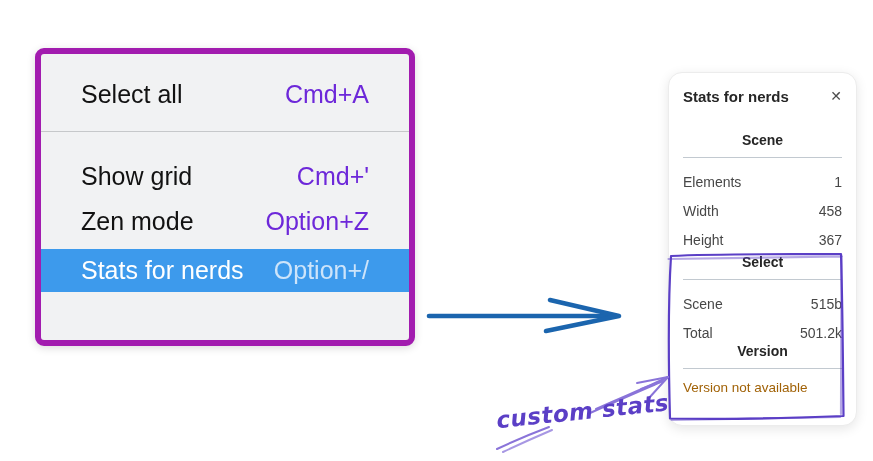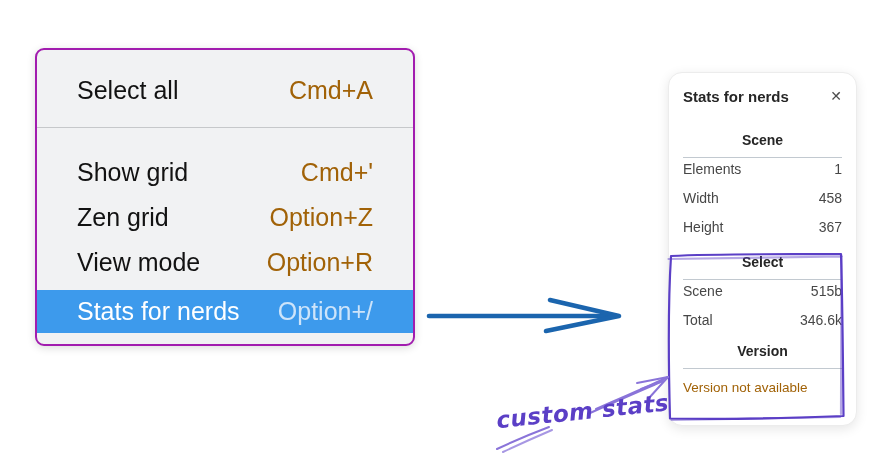--- a/index.html
+++ b/index.html
@@ -5,54 +5,54 @@
   html,body { margin:0; padding:0; background:#ffffff; }
   * { box-sizing:border-box; }
   .canvas {
     position:relative; width:873px; height:461px; background:#ffffff;
     overflow:hidden; font-family:"Liberation Sans", sans-serif;
   }
 
   
   .context-menu {
     position:absolute; left:35px; top:48px; width:380px; height:298px;
-    background:#f1f2f3; border:2px solid #a21caf; border-radius:9px;
+    background:#f1f2f3; border:6px solid #a21caf; border-radius:9px;
     box-shadow:0 2px 8px rgba(0,0,0,0.14);
     font-size:25px; color:#121212; overflow:hidden;
   }
   .menu-section-1 { padding-top:14px; padding-bottom:11px; }
   .menu-section-2 { padding-top:22px; padding-bottom:28px; }
   .menu-divider { height:0; border-top:1px solid #c6c8ca; }
   .menu-item {
     height:45px; display:flex; justify-content:space-between; align-items:center;
     padding:0 40px; cursor:default;
   }
   .menu-section-1 .menu-item { height:52px; }
-  .menu-item .mi-shortcut { color:#a16207; }
+  .menu-item .mi-shortcut { color:#6d28d9; }
   .menu-item.highlighted {
     background:var(--menu-highlight,#3d9aec); color:#ffffff; margin-top:5px; height:43px;
   }
   .menu-item.highlighted .mi-shortcut { color:#cde4fa; }
 
   
   .stats-panel {
     position:absolute; left:668px; top:72px; width:189px; height:354px;
     background:#ffffff; border:1px solid #ececec; border-radius:14px;
     box-shadow:0 3px 12px rgba(0,0,0,0.10);
     padding:11px 14px 0 14px; color:#454545; font-size:14px;
   }
   .panel-header { display:flex; justify-content:space-between; align-items:center; height:24px; }
   .panel-title { font-weight:bold; font-size:15px; color:#262626; }
   .panel-close { font-size:14px; color:#4c4c4c; cursor:pointer; line-height:1; }
   .sec-heading { text-align:center; font-weight:bold; font-size:14px; color:#262626; height:20px; line-height:20px; }
   .sec-heading.first { margin-top:22px; }
   .sec-heading.mid { margin-top:4px; }
   .sec-heading.ver { }
   .sec-divider { height:0; border-top:1px solid #c2c9d0; margin:7px 0 3px 0; }
-  .stat-row { height:29px; display:flex; justify-content:space-between; align-items:flex-start; color:#474747; }
+  .stat-row { height:29px; display:flex; justify-content:space-between; align-items:flex-end; color:#474747; }
   .version-note { height:29px; margin-top:4px; line-height:29px; font-size:13.5px; color:#a16207; }
 
   
   .overlay { position:absolute; left:0; top:0; width:873px; height:461px; pointer-events:none; }
   .stroke-blue { stroke:var(--arrow-blue,#1b65ae); fill:none; stroke-width:4.6; stroke-linecap:round; stroke-linejoin:round; }
   .stroke-purple { stroke:var(--annotation-purple,#5b3fc6); fill:none; stroke-width:2.2; stroke-linecap:round; stroke-linejoin:round; }
   .stroke-purple-light { stroke:var(--annotation-purple-light,#8a74d9); fill:none; stroke-width:2; stroke-linecap:round; stroke-linejoin:round; }
   .custom-stats-label {
     position:absolute; left:496px; top:399px; width:160px;
     font-family:"DejaVu Sans", sans-serif; font-style:italic; font-weight:bold;
@@ -72,26 +72,22 @@
         <span class="mi-shortcut">Cmd+A</span>
       </div>
     </div>
     <div class="menu-divider"></div>
     <div class="menu-section-2">
       <div class="menu-item">
         <span class="mi-label">Show grid</span>
         <span class="mi-shortcut">Cmd+'</span>
       </div>
       <div class="menu-item">
-        <span class="mi-label">Zen grid</span>
+        <span class="mi-label">Zen mode</span>
         <span class="mi-shortcut">Option+Z</span>
-      </div>
-      <div class="menu-item">
-        <span class="mi-label">View mode</span>
-        <span class="mi-shortcut">Option+R</span>
       </div>
       <div class="menu-item highlighted">
         <span class="mi-label">Stats for nerds</span>
         <span class="mi-shortcut">Option+/</span>
       </div>
     </div>
   </div>
 
   <div class="stats-panel">
     <div class="panel-header">
@@ -115,21 +111,21 @@
     </div>
 
     <div class="sec-heading mid">Select</div>
     <div class="sec-divider"></div>
     <div class="stat-row">
       <span class="stat-label">Scene</span>
       <span class="stat-value">515b</span>
     </div>
     <div class="stat-row">
       <span class="stat-label">Total</span>
-      <span class="stat-value">346.6k</span>
+      <span class="stat-value">501.2k</span>
     </div>
 
     <div class="sec-heading ver">Version</div>
     <div class="sec-divider"></div>
     <div class="version-note">Version not available</div>
   </div>
 
   <svg class="overlay" viewBox="0 0 873 461" xmlns="http://www.w3.org/2000/svg">
 
     <g>

